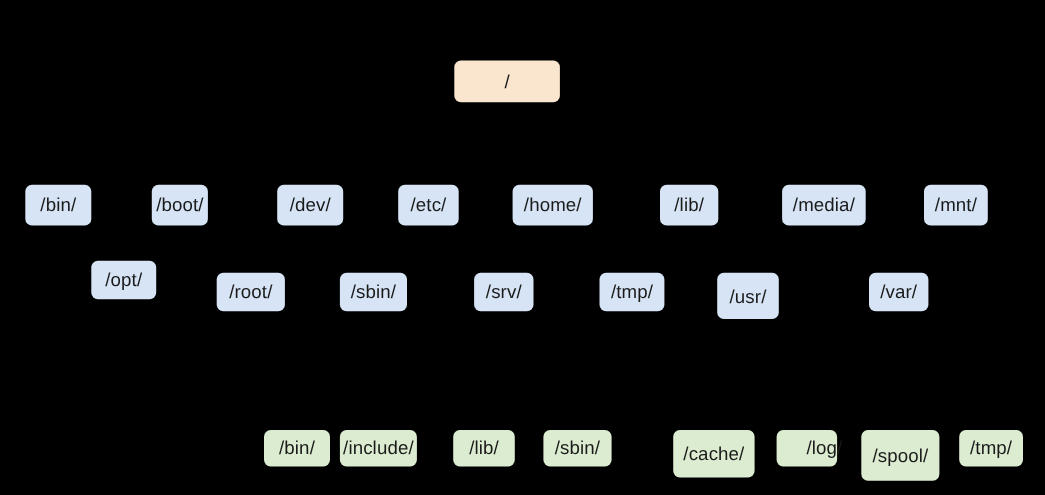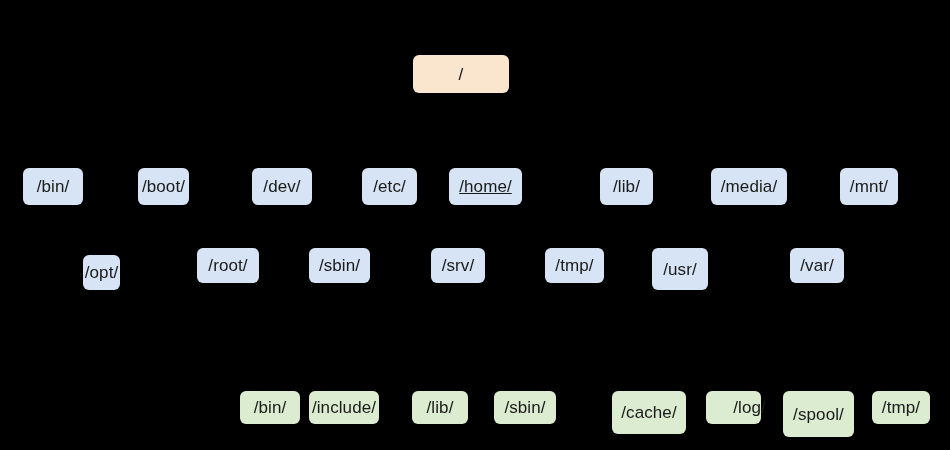--- a/index.html
+++ b/index.html
@@ -47,33 +47,33 @@
     </div>
     <div class="node node-top" style="left: 138px; top: 168px; width: 51px; height: 37px;">
       <span>/boot/</span>
     </div>
     <div class="node node-top" style="left: 362px; top: 168px; width: 55px; height: 37px;">
       <span>/etc/</span>
     </div>
     <div class="node node-top" style="left: 252px; top: 168px; width: 60px; height: 37px;">
       <span>/dev/</span>
     </div>
-    <div class="node node-top" style="left: 449px; top: 168px; width: 73px; height: 37px; text-decoration: underline;">
+    <div class="node node-top" style="left: 466px; top: 168px; width: 73px; height: 37px;">
       <span>/home/</span>
     </div>
     <div class="node node-top" style="left: 600px; top: 168px; width: 53px; height: 37px;">
       <span>/lib/</span>
     </div>
     <div class="node node-top" style="left: 711px; top: 168px; width: 76px; height: 37px;">
       <span>/media/</span>
     </div>
     <div class="node node-top" style="left: 840px; top: 168px; width: 58px; height: 37px;">
       <span>/mnt/</span>
     </div>
-    <div class="node node-top" style="left: 83px; top: 255px; width: 37px; height: 35px;">
+    <div class="node node-top" style="left: 83px; top: 237px; width: 59px; height: 35px;">
       <span>/opt/</span>
     </div>
     <div class="node node-top" style="left: 197px; top: 248px; width: 62px; height: 35px;">
       <span>/root/</span>
     </div>
     <div class="node node-top" style="left: 309px; top: 248px; width: 61px; height: 35px;">
       <span>/sbin/</span>
     </div>
     <div class="node node-top" style="left: 431px; top: 248px; width: 54px; height: 35px;">
       <span>/srv/</span>

